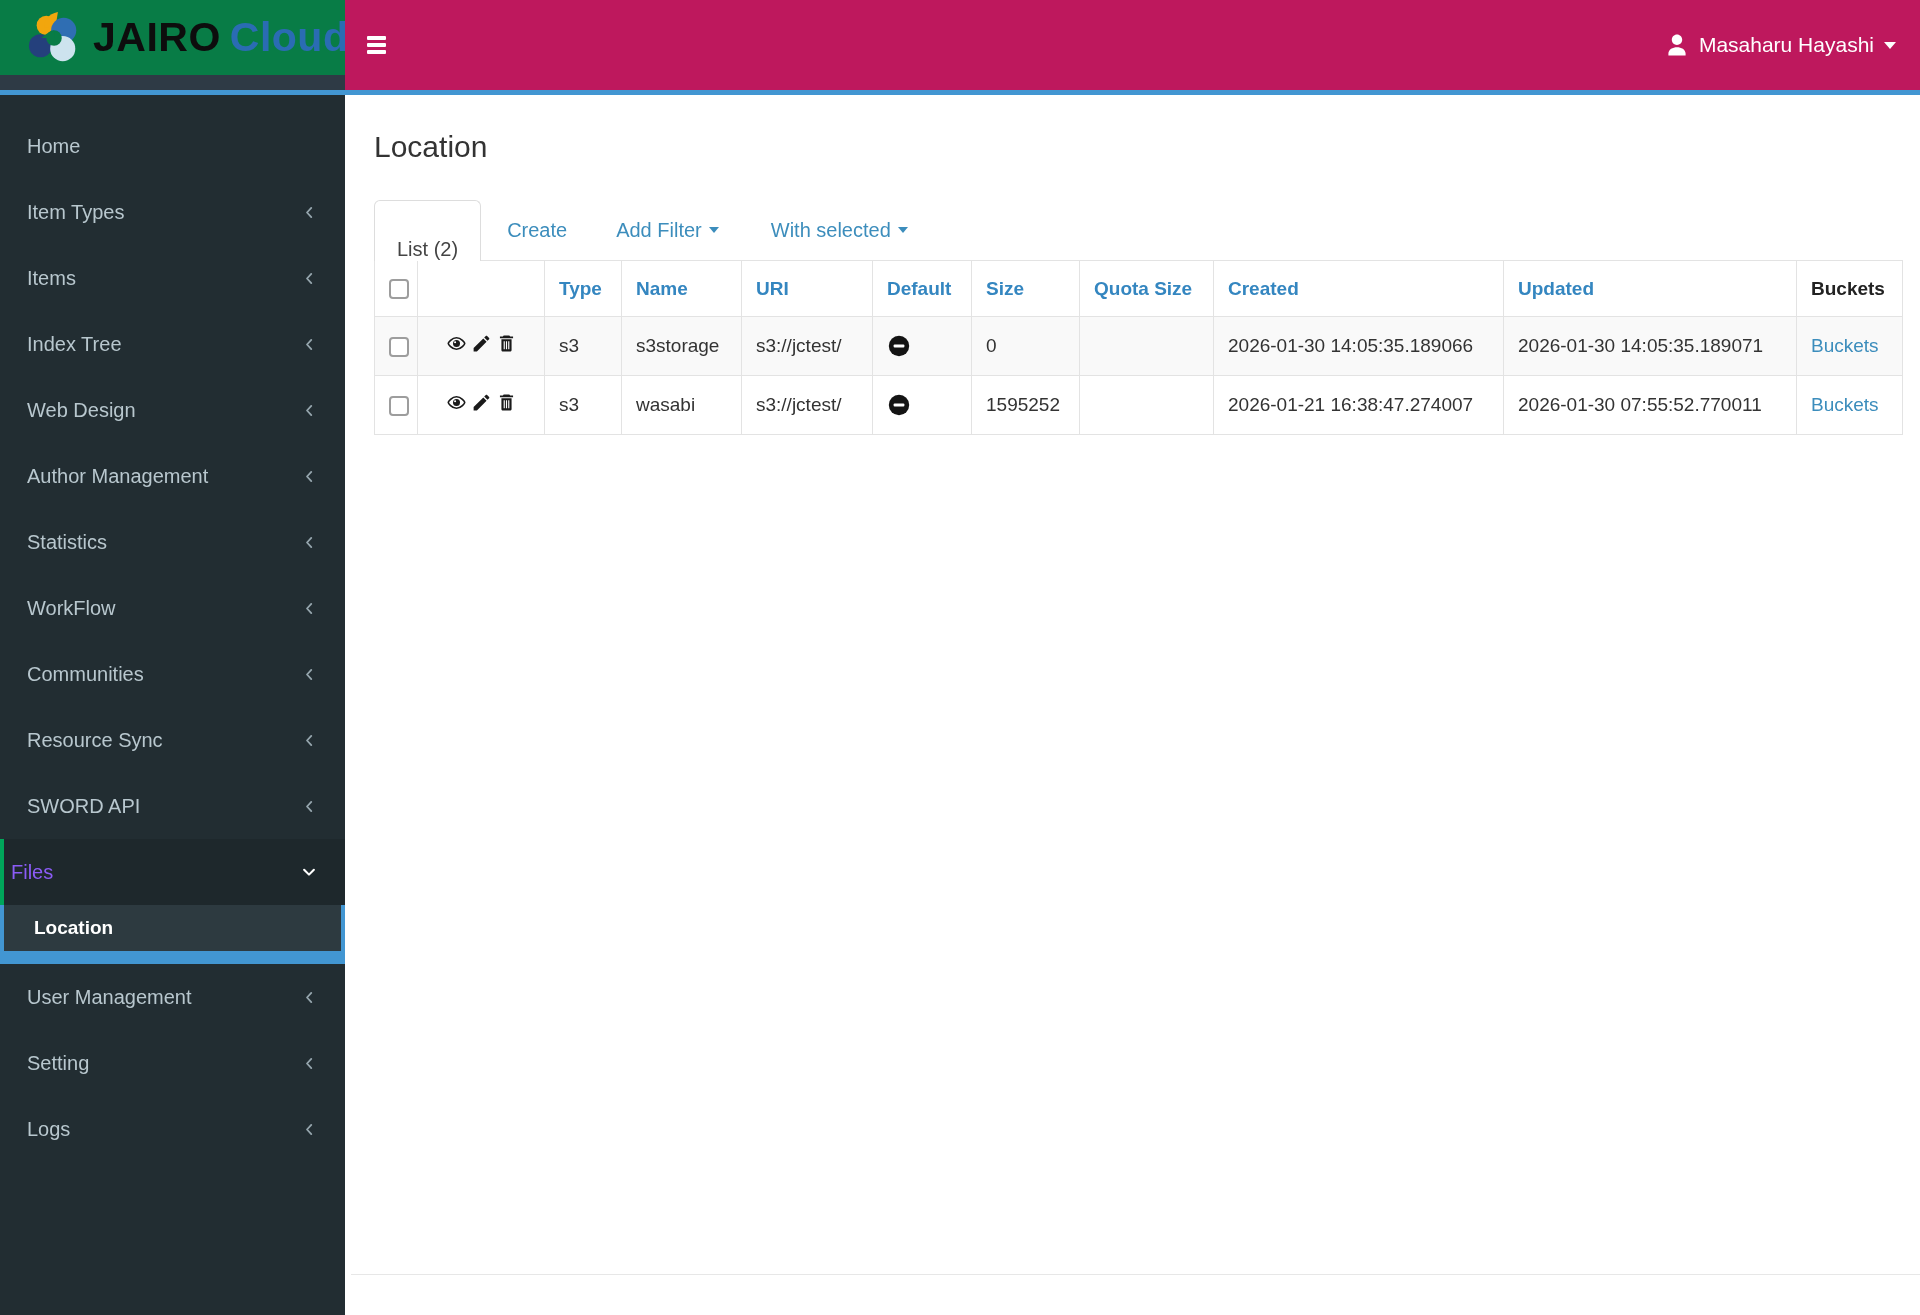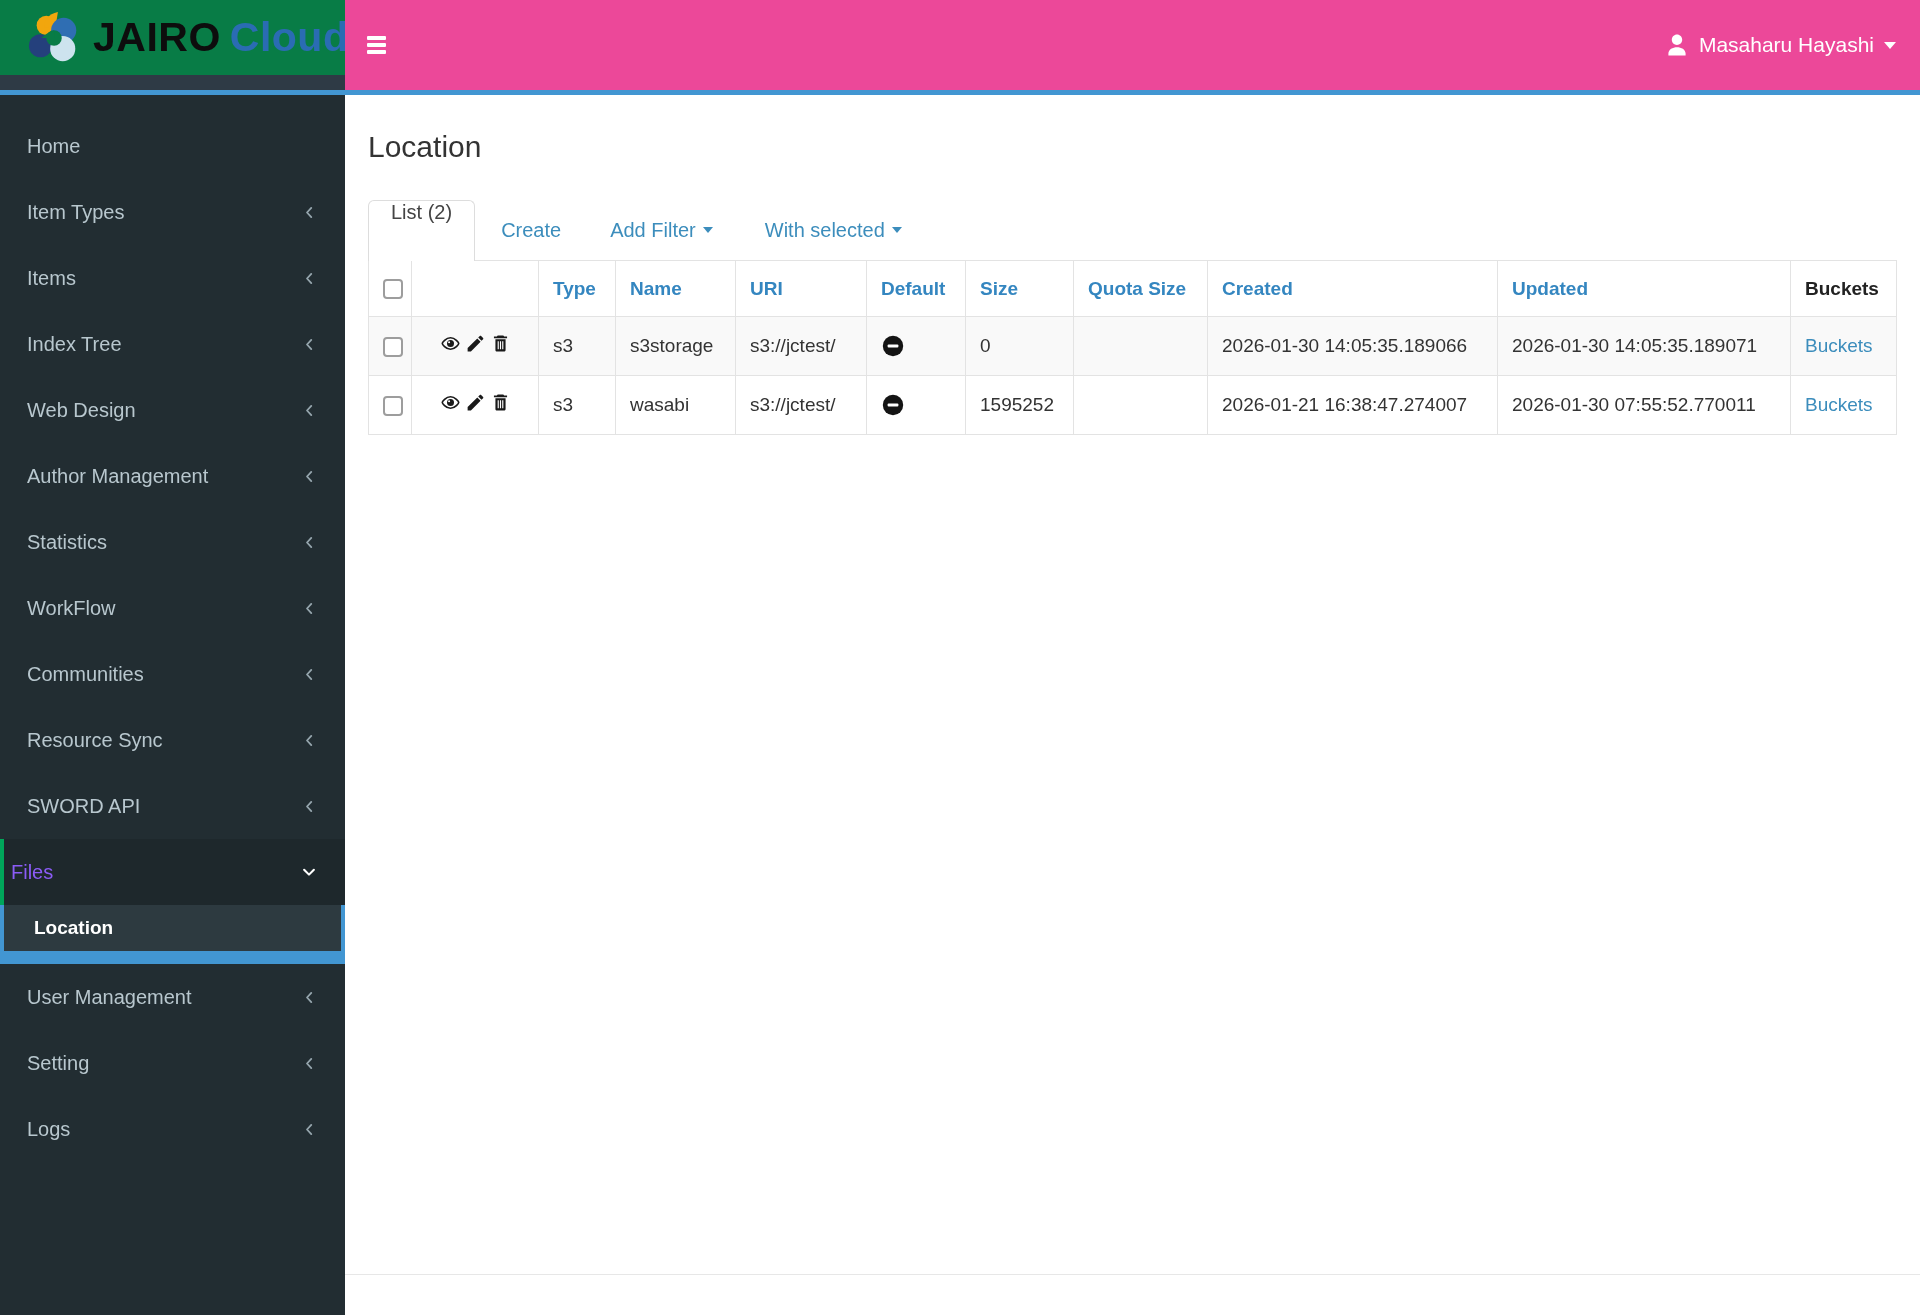--- a/index.html
+++ b/index.html
@@ -8,53 +8,53 @@
 
   
   .topbar { display:flex; width:1920px; height:90px; }
   .logo-block { width:345px; height:90px; display:flex; flex-direction:column; cursor:pointer; }
   .logo-green { height:75px; background:#087c46; display:flex; align-items:center; padding-left:26px; }
   .logo-strip { height:15px; background:#2e3a45; }
   .logo-mark { width:58px; height:58px; margin-right:9px; flex:0 0 auto; }
   .logo-text { font-size:41px; font-weight:800; letter-spacing:0.5px; white-space:nowrap; }
   .logo-text .t1 { color:#0d0d0d; }
   .logo-text .t2 { color:#2a6cb3; margin-left:9px; }
-  .navbar { flex:1; background:#ec4899; display:flex; align-items:center; }
+  .navbar { flex:1; background:#be185d; display:flex; align-items:center; }
   .hamburger { margin-left:22px; width:20px; cursor:pointer; }
   .hamburger i { display:block; width:19px; height:4px; background:#fff; border-radius:1px; margin:3px 0; }
   .user-menu { margin-left:auto; margin-right:24px; display:flex; align-items:center; cursor:pointer; color:#fff; }
   .user-menu svg { width:24px; height:24px; margin-right:10px; }
   .user-name { font-size:21px; }
   .caret { display:inline-block; width:0; height:0; border-left:6px solid transparent;
            border-right:6px solid transparent; border-top:7px solid #fff; margin-left:10px; }
   .blue-line { width:1920px; height:5px; background:#4296d2; }
 
   
-  .layout { display:flex; width:1920px; height:1220px; }
+  .layout { display:flex; width:1920px; height:1220px;gap:6px; }
   .sidebar { width:345px; background:#222d32; flex:0 0 auto; padding-top:18px; }
   .side-item { display:flex; align-items:center; height:66px; padding:0 27px; color:#b8c7ce;
                font-size:20px; cursor:pointer; text-decoration:none; }
   .side-item .chev { margin-left:auto; display:flex; color:#95a5ad; }
   .side-item.active-parent { background:#1e282c; color:#8b5cf6; border-left:4px solid #00a65a; padding-left:7px; }
   .side-item.active-parent .chev { color:#fff; }
   .submenu { background:#2d3a40; }
   .sub-item { display:flex; align-items:center; height:46px; padding-left:30px; font-size:19px;
               font-weight:bold; color:#fff; cursor:pointer; border-left:4px solid #4296d2;
               border-right:4px solid #4296d2; }
   .submenu-accent { height:13px; background:#4296d2; }
 
   
   .main { flex:1; background:#fff; }
   .content-box { height:1143px; border-bottom:1px solid #e7e7e7; padding-left:23px; }
   .page-title { margin-top:37px; font-size:30px; font-weight:500; color:#333; line-height:30px; }
 
   .toolbar { margin-top:38px; display:flex; height:60px; align-items:center; }
   .tab-active { align-self:stretch; height:61px; margin-bottom:-1px; position:relative; z-index:2;
                 background:#fff; border:1px solid #ddd; border-bottom:none; border-radius:6px 6px 0 0;
-                display:flex; align-items:flex-start; padding:0 22px; font-size:20px; color:#444; cursor:pointer; }
+                display:flex; align-items:flex-end; padding:0 22px; font-size:20px; color:#444; cursor:pointer; }
   .tb-link { color:#3c8dbc; font-size:20px; cursor:pointer; text-decoration:none; display:flex; align-items:center; }
   .tb-link .caret { border-top-color:#3c8dbc; border-left-width:5px; border-right-width:5px; border-top-width:6px; margin-left:7px; }
   .lnk-create { margin-left:26px; }
   .lnk-filter { margin-left:49px; }
   .lnk-withsel { margin-left:52px; }
   .search-box { align-self:flex-start; margin-left:47px; width:365px; height:50px; border:1px solid #ccc;
                 border-radius:3px; padding:0 15px; font-size:19px; color:#555;
                 font-family:"Liberation Sans","DejaVu Sans",sans-serif; outline:none; }
   .search-box::placeholder { color:#999; }
 

